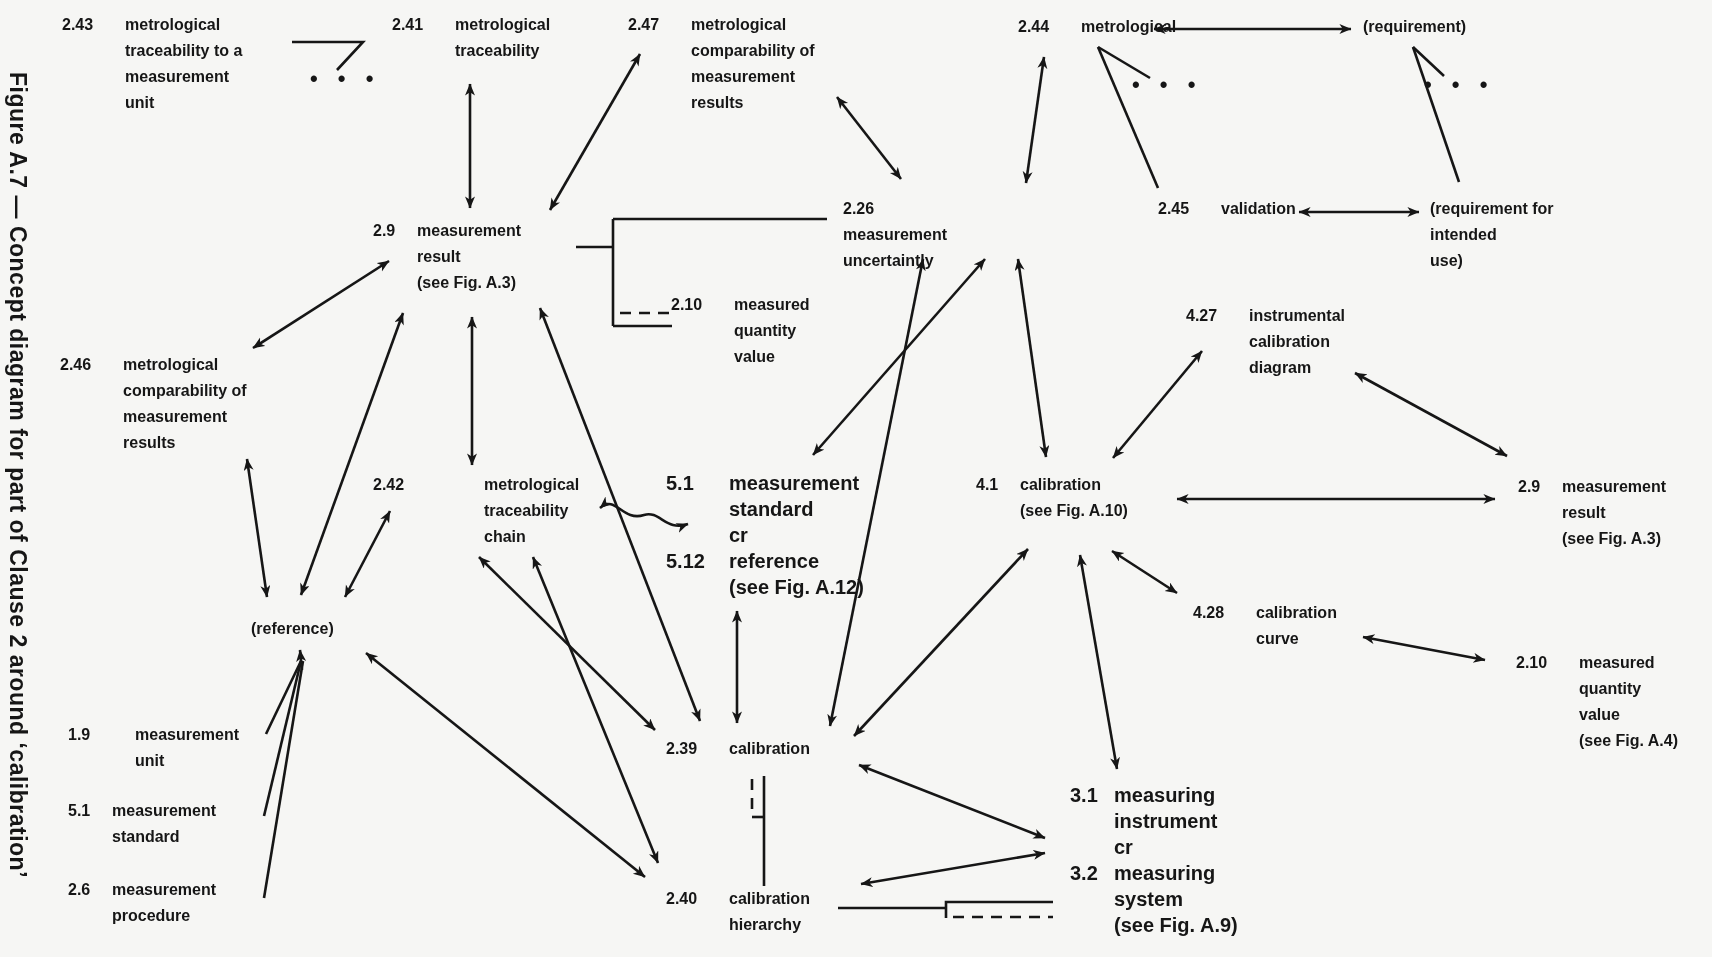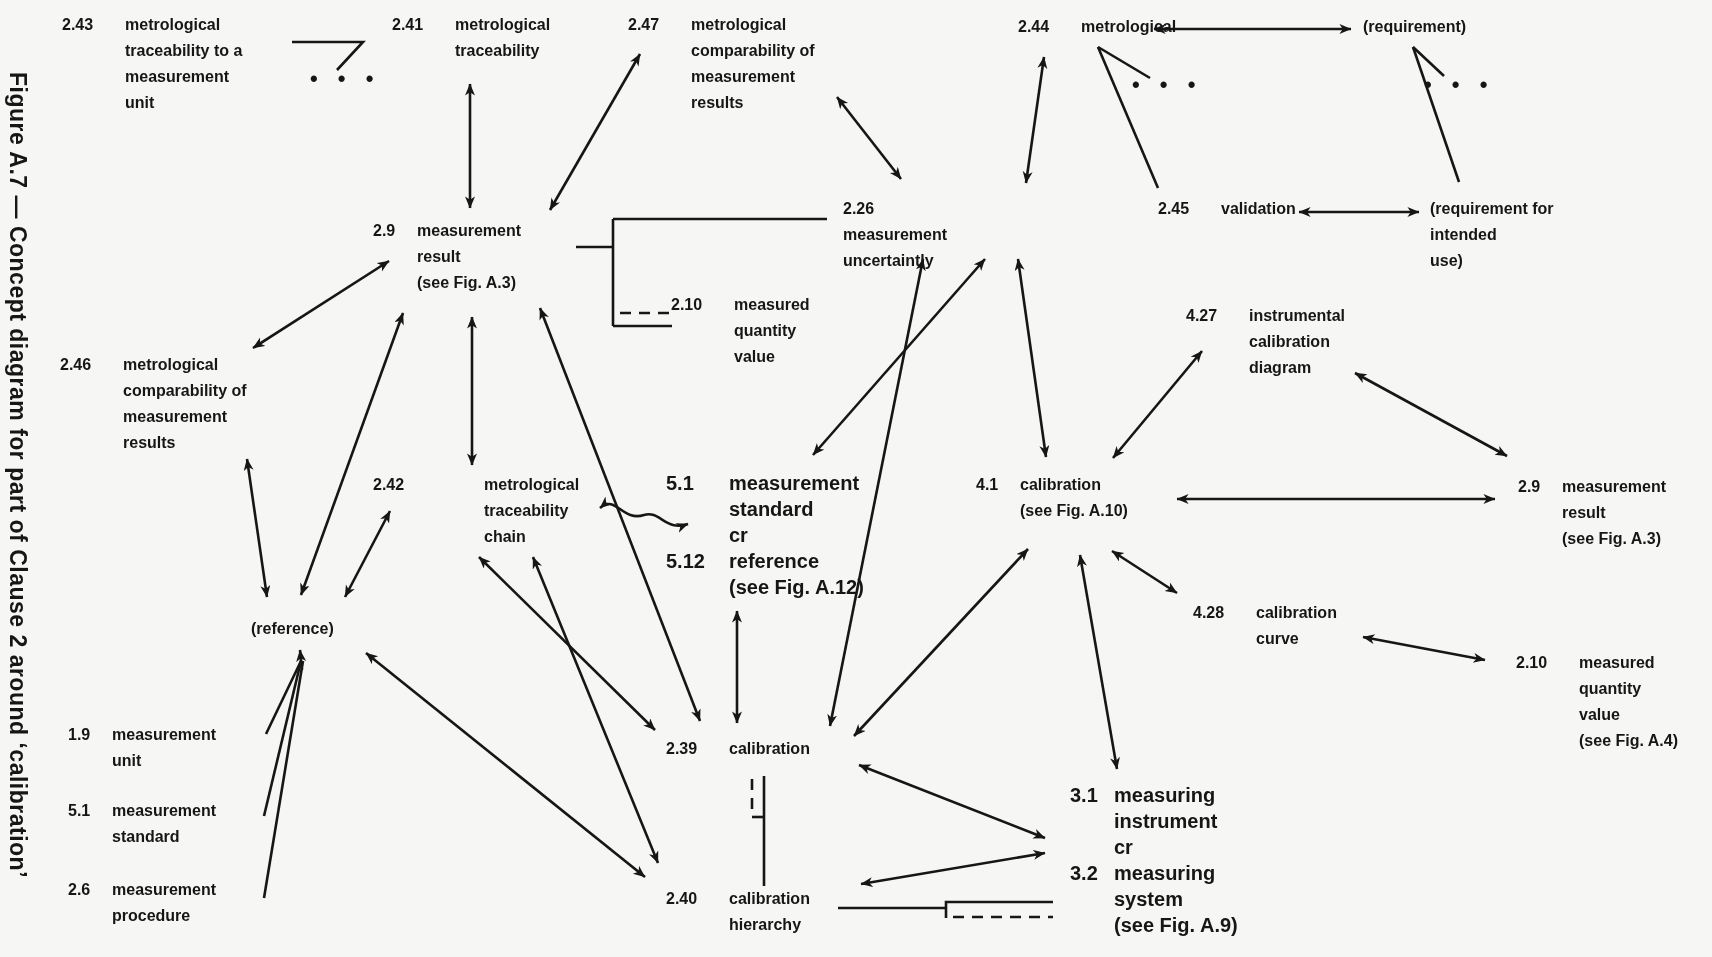--- a/index.html
+++ b/index.html
@@ -214,21 +214,21 @@
   <div class="node" style="left:1516px;top:650px;">
     <span class="num w4">2.10</span>
     <span class="term">measured
 quantity
 value
 (see Fig. A.4)</span>
   </div>
 
   <div class="plain" style="left:251px;top:616px;">(reference)</div>
 
-  <div class="node" style="left:68px;top:722px;">
+  <div class="node" style="left:68px;top:722px;gap:23px;">
     <span class="num w3">1.9</span>
     <span class="term">measurement
 unit</span>
   </div>
   <div class="node" style="left:68px;top:798px;">
     <span class="num w3">5.1</span>
     <span class="term">measurement
 standard</span>
   </div>
   <div class="node" style="left:68px;top:877px;">

